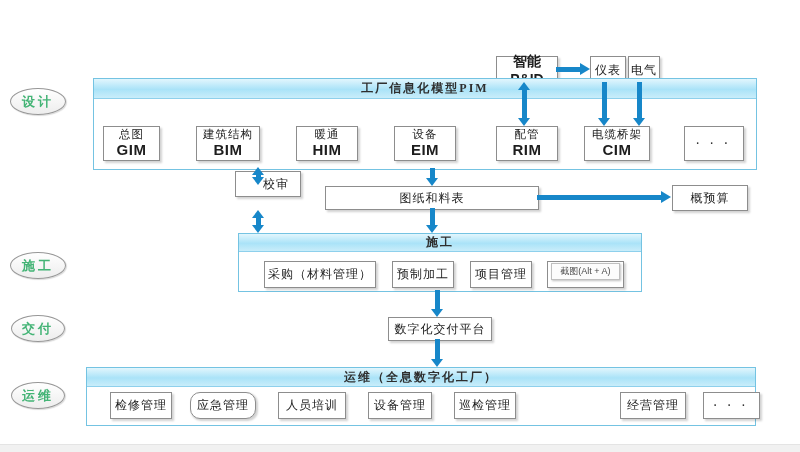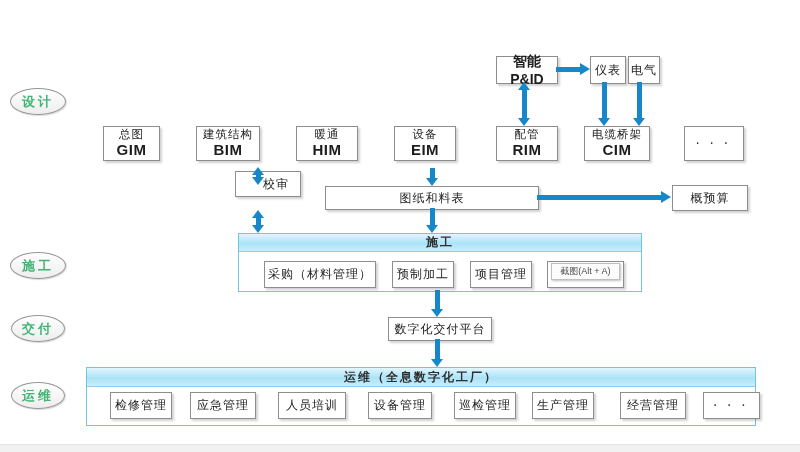--- a/index.html
+++ b/index.html
@@ -63,20 +63,25 @@
     </div>
   <div class="box" style="left:628px;top:56px;width:30px;height:26px;">
       <span>电气</span>
     </div>
 
   <div>
     <div class="hline" style="left:556px;top:67px;width:25px;"></div>
     <div class="head right" style="left:580px;top:63px;"></div>
   </div>
 
+  <div class="section" style="left:93px;top:78px;width:662px;height:90px;">
+    <div class="band">
+        <span>工厂信息化模型PIM</span>
+      </div>
+  </div>
 
   <div class="box two-line" style="left:103px;top:126px;width:55px;height:33px;">
     <span>总图</span>
       <span class="acr">GIM</span>
   </div>
   <div class="box two-line" style="left:196px;top:126px;width:62px;height:33px;">
     <span>建筑结构</span>
       <span class="acr">BIM</span>
   </div>
   <div class="box two-line" style="left:296px;top:126px;width:60px;height:33px;">
@@ -180,35 +185,32 @@
   </div>
 
   <div class="section" style="left:86px;top:367px;width:668px;height:57px;">
     <div class="band" style="height:18px;">
         <span>运维（全息数字化工厂）</span>
       </div>
   </div>
   <div class="box" style="left:110px;top:392px;width:60px;height:25px;">
       <span>检修管理</span>
     </div>
-  <div class="box" style="left:190px;top:392px;width:64px;height:25px;">
+  <div class="box" style="left:190px;top:392px;width:64px;height:25px;border-radius:10px;">
       <span>应急管理</span>
     </div>
   <div class="box" style="left:278px;top:392px;width:66px;height:25px;">
       <span>人员培训</span>
     </div>
   <div class="box" style="left:368px;top:392px;width:62px;height:25px;">
       <span>设备管理</span>
     </div>
   <div class="box" style="left:454px;top:392px;width:60px;height:25px;">
       <span>巡检管理</span>
     </div>
-  <div class="box" style="left:532px;top:392px;width:60px;height:25px;">
-      <span>生产管理</span>
-    </div>
   <div class="box" style="left:620px;top:392px;width:64px;height:25px;">
       <span>经营管理</span>
     </div>
   <div class="box" style="left:703px;top:392px;width:55px;height:25px;">
       <span class="dots">· · ·</span>
     </div>
 
   <div class="bottom-strip"></div>
 </div>
 

